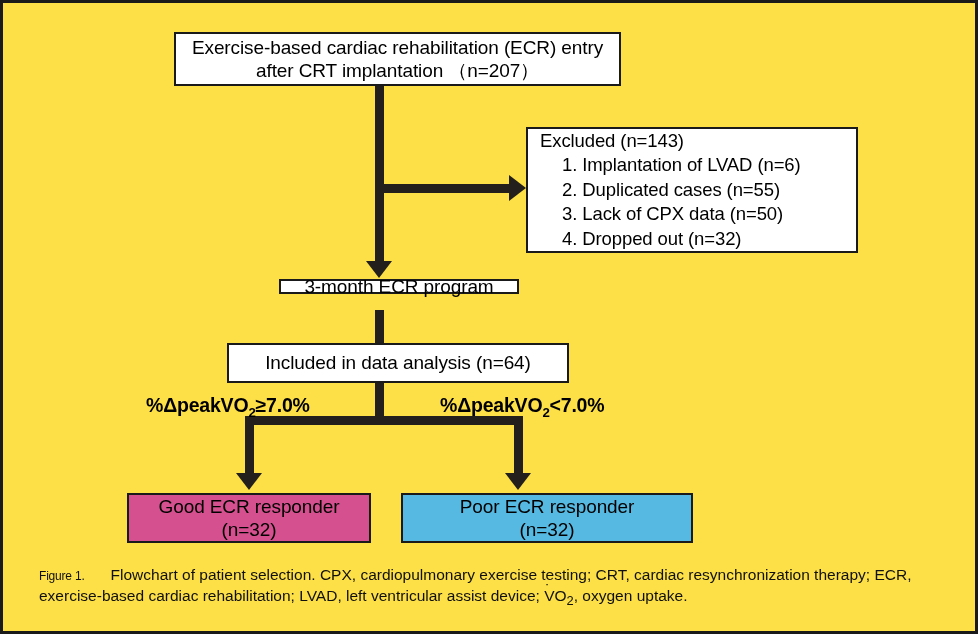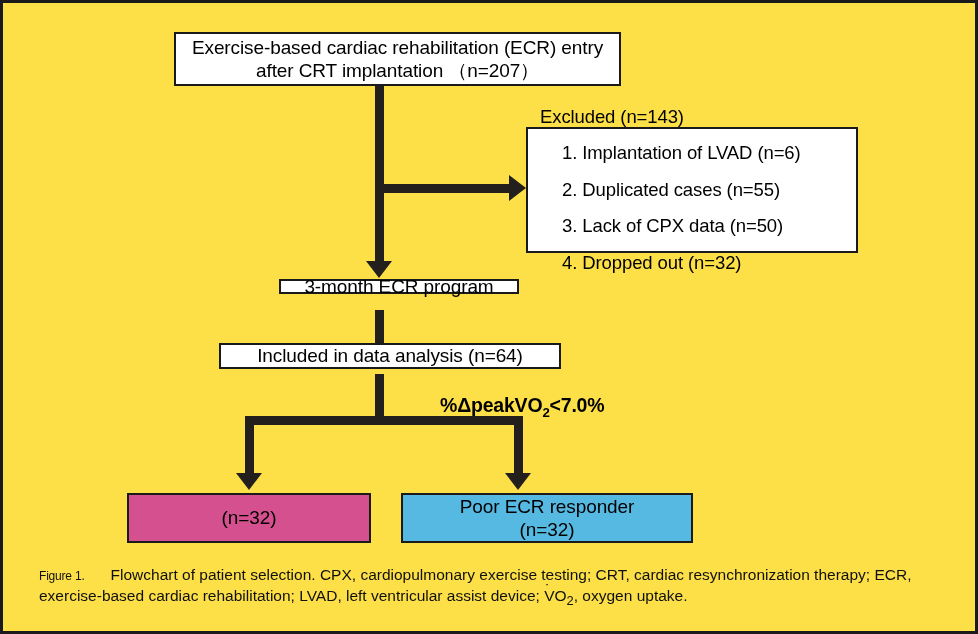--- a/index.html
+++ b/index.html
@@ -38,31 +38,30 @@
     justify-content: center;
     text-align: center;
     font-size: 19px;
     line-height: 1.22;
     letter-spacing: -0.1px;
   }
   .node.left-align {
     align-items: flex-start;
     text-align: left;
     padding-left: 12px;
-    gap: 12px;
   }
   .node-line { display: block; white-space: nowrap; }
 
   
   #node-entry   { left: 171px; top: 29px;  width: 447px; height: 54px; }
   #node-excluded{ left: 523px; top: 124px; width: 332px; height: 126px;
                   font-size: 18.5px; line-height: 1.33; justify-content: center; }
   #node-excluded .node-line.indent { padding-left: 22px; text-align: right; }
   #node-program { left: 252px; top: 276px; width: 240px; height: 15px; margin-left: 24px; }
-  #node-included{ left: 216px; top: 340px; width: 342px; height: 26px; }
+  #node-included{ left: 224px; top: 340px; width: 342px; height: 40px; }
   #node-good    { left: 124px; top: 490px; width: 244px; height: 50px;
                   background: #D5508E; }
   #node-poor    { left: 398px; top: 490px; width: 292px; height: 50px;
                   background: #56B9E2; }
 
   
   .conn {
     position: absolute;
     background: #231f1c;
   }
@@ -158,28 +157,32 @@
 
     <div class="node" id="node-program">
       <span class="node-line">3-month ECR program</span>
     </div>
 
     <div class="node" id="node-included">
       <span class="node-line">Included in data analysis (n=64)</span>
     </div>
 
     <div class="node" id="node-good">
+      <span class="node-line">Good ECR responder</span>
       <span class="node-line">(n=32)</span>
     </div>
 
     <div class="node" id="node-poor">
       <span class="node-line">Poor ECR responder</span>
       <span class="node-line">(n=32)</span>
     </div>
 
+    <div class="branch-label" id="label-good">
+      <span>%ΔpeakVO</span><sub>2</sub><span>≥7.0%</span>
+    </div>
 
     <div class="branch-label" id="label-poor">
       <span>%ΔpeakVO</span><sub>2</sub><span>&lt;7.0%</span>
     </div>
 
   </div>
 
   <div id="caption">
     <span class="fig-label">Figure 1.</span><span>Flowchart of patient selection. CPX, cardiopulmonary exercise testing; CRT, cardiac resynchronization therapy; ECR, exercise-based cardiac rehabilitation; LVAD, left ventricular assist device; </span><span class="vdot">V</span><span>O</span><sub>2</sub><span>, oxygen uptake.</span>
   </div>

